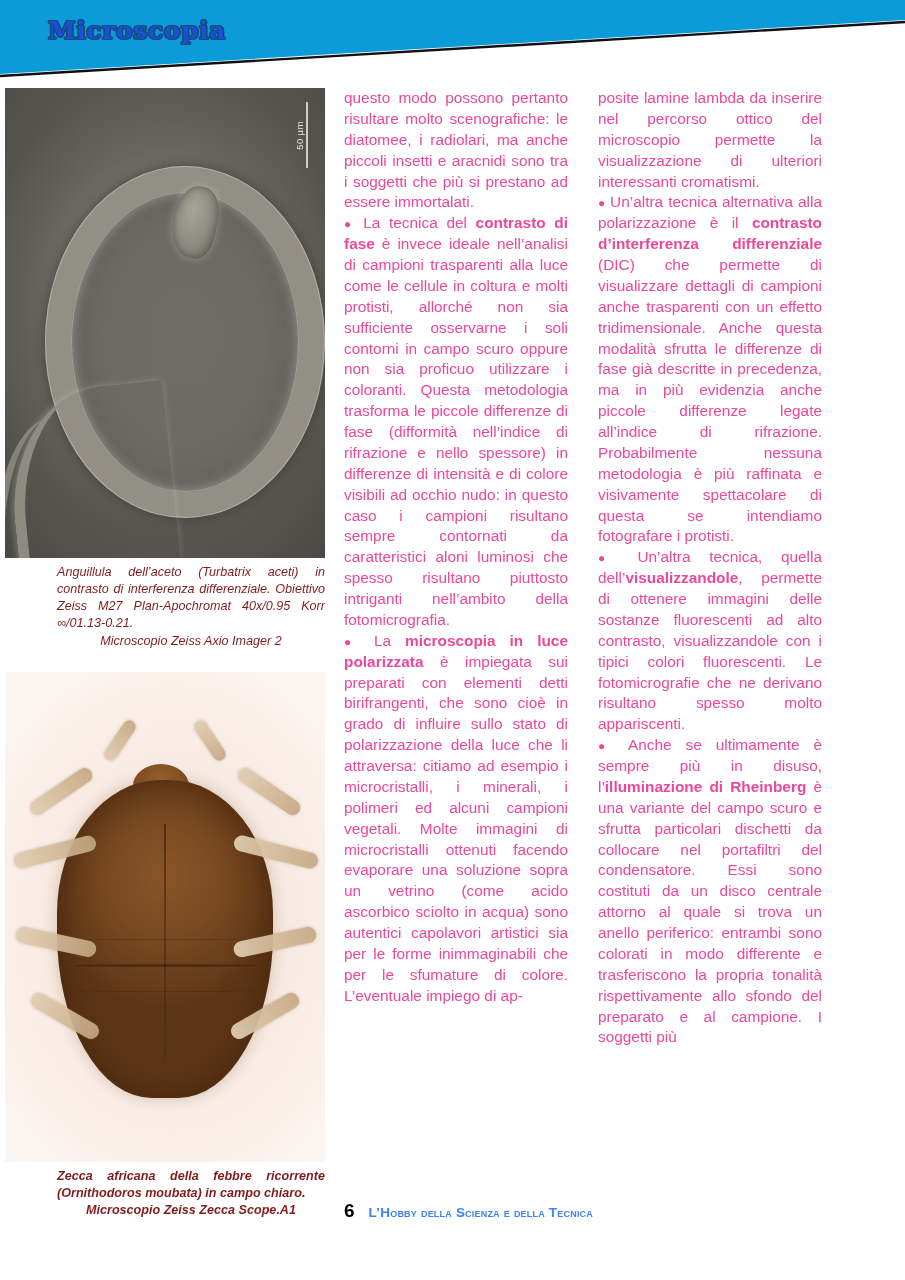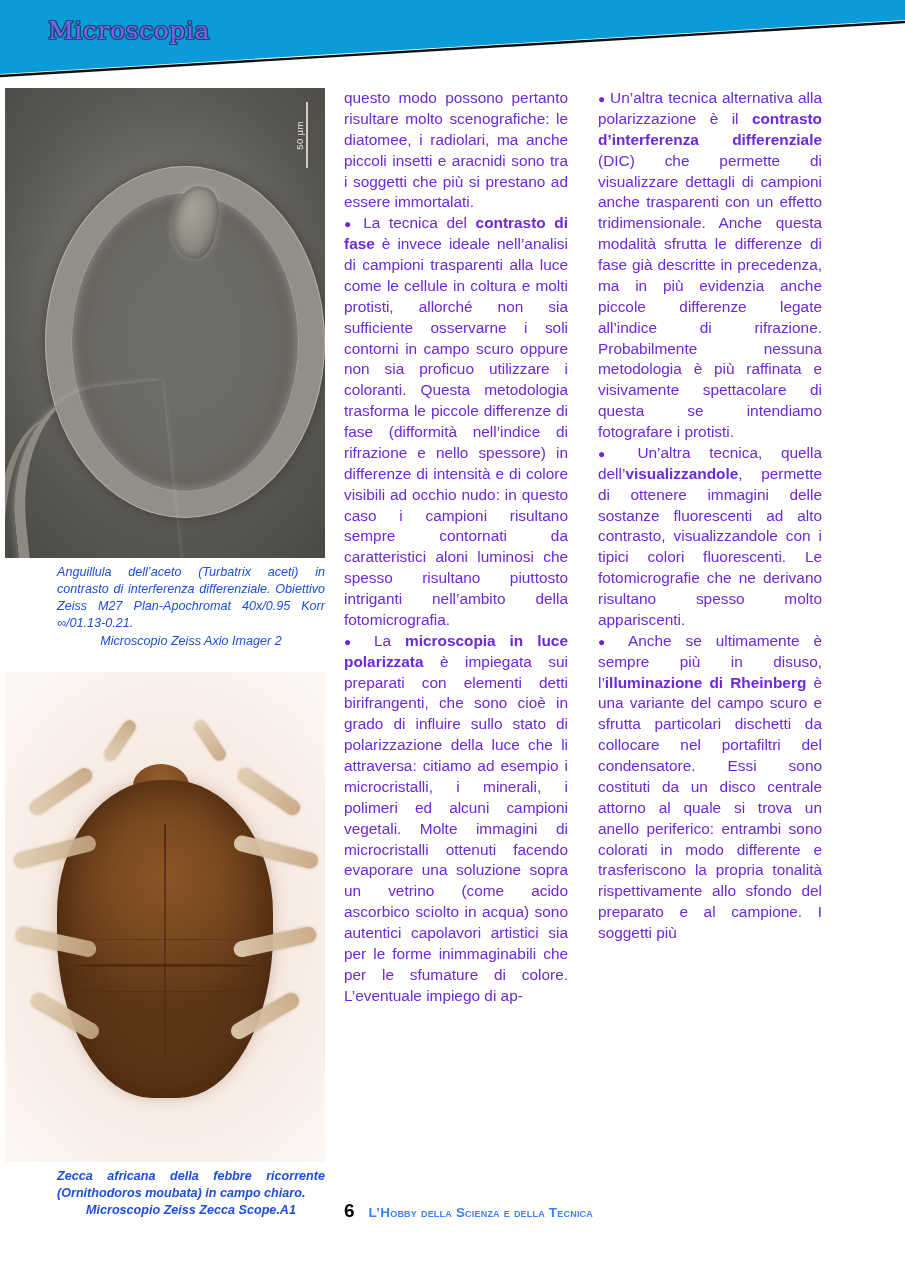--- a/index.html
+++ b/index.html
@@ -25,22 +25,22 @@
   }
   .header-band svg {
     display: block;
   }
   .header-title {
     position: absolute;
     left: 48px;
     top: 16px;
     font-family: "DejaVu Serif", "Liberation Serif", serif;
     font-size: 25px;
-    font-weight: normal;
-    color: #8b5cf6;
+    font-weight: bold;
+    color: #1d4ed8;
     letter-spacing: 0.6px;
     text-shadow:
        1.4px 0 0 #0f4f73,
       -1.4px 0 0 #0f4f73,
        0 1.4px 0 #0f4f73,
        0 -1.4px 0 #0f4f73,
        1px 1px 0 #0f4f73,
       -1px 1px 0 #0f4f73,
        1px -1px 0 #0f4f73,
       -1px -1px 0 #0f4f73;
@@ -205,33 +205,33 @@
   .palp-l { left: 92px; top: 62px; width: 46px; height: 13px; transform: rotate(-56deg); }
   .palp-r { right: 92px; top: 62px; width: 46px; height: 13px; transform: rotate(56deg); }
 
   .caption {
     margin: 6px 0 0 52px;
     width: 268px;
     font-family: "Liberation Sans", sans-serif;
     font-style: italic;
     font-size: 12.6px;
     line-height: 1.36;
-    color: #1d4ed8;
+    color: #7f1d1d;
     text-align: justify;
   }
   .caption .nojust { text-align: center; }
 
   
   .col {
     position: absolute;
     top: 88px;
     width: 222px;
     font-size: 15.4px;
     line-height: 1.355;
-    color: #6d28d9;
+    color: #ec4899;
     text-align: justify;
     text-justify: inter-word;
     font-family: "Liberation Sans", sans-serif;
   }
   .col-mid  { left: 344px; width: 224px; }
   .col-right{ left: 598px; width: 224px; }
   .col p { margin: 0; }
   .col p.bullet::before { content: "\25CF\00a0"; font-size: 12px; }
   .col b { font-weight: bold; }
 
@@ -309,20 +309,21 @@
   </figure>
 
 </div>
 
 <div class="col col-mid">
     <p><span>questo modo possono pertanto risultare molto scenografiche: le diatomee, i radiolari, ma anche piccoli insetti e aracnidi sono tra i soggetti che più si prestano ad essere immortalati.</span></p>
     <p class="bullet"><span>La tecnica del </span><b>contrasto di fase</b><span> è invece ideale nell’analisi di campioni trasparenti alla luce come le cellule in coltura e molti protisti, allorché non sia sufficiente osservarne i soli contorni in campo scuro oppure non sia proficuo utilizzare i coloranti. Questa metodologia trasforma le piccole differenze di fase (difformità nell’indice di rifrazione e nello spessore) in differenze di intensità e di colore visibili ad occhio nudo: in questo caso i campioni risultano sempre contornati da caratteristici aloni luminosi che spesso risultano piuttosto intriganti nell’ambito della fotomicrografia.</span></p>
     <p class="bullet"><span>La </span><b>microscopia in luce polarizzata</b><span> è impiegata sui preparati con elementi detti birifrangenti, che sono cioè in grado di influire sullo stato di polarizzazione della luce che li attraversa: citiamo ad esempio i microcristalli, i minerali, i polimeri ed alcuni campioni vegetali. Molte immagini di microcristalli ottenuti facendo evaporare una soluzione sopra un vetrino (come acido ascorbico sciolto in acqua) sono autentici capolavori artistici sia per le forme inimmaginabili che per le sfumature di colore. L’eventuale impiego di ap-</span></p>
   </div>
 <div class="col col-right">
+    <p><span>posite lamine lambda da inserire nel percorso ottico del microscopio permette la visualizzazione di ulteriori interessanti cromatismi.</span></p>
     <p class="bullet"><span>Un’altra tecnica alternativa alla polarizzazione è il </span><b>contrasto d’interferenza differenziale</b><span> (DIC) che permette di visualizzare dettagli di campioni anche trasparenti con un effetto tridimensionale. Anche questa modalità sfrutta le differenze di fase già descritte in precedenza, ma in più evidenzia anche piccole differenze legate all’indice di rifrazione. Probabilmente nessuna metodologia è più raffinata e visivamente spettacolare di questa se intendiamo fotografare i protisti.</span></p>
     <p class="bullet"><span>Un’altra tecnica, quella dell’</span><b>visualizzandole</b><span>, permette di ottenere immagini delle sostanze fluorescenti ad alto contrasto, visualizzandole con i tipici colori fluorescenti. Le fotomicrografie che ne derivano risultano spesso molto appariscenti.</span></p>
     <p class="bullet"><span>Anche se ultimamente è sempre più in disuso, l’</span><b>illuminazione di Rheinberg</b><span> è una variante del campo scuro e sfrutta particolari dischetti da collocare nel portafiltri del condensatore. Essi sono costituti da un disco centrale attorno al quale si trova un anello periferico: entrambi sono colorati in modo differente e trasferiscono la propria tonalità rispettivamente allo sfondo del preparato e al campione. I soggetti più</span></p>
   </div>
 
 <div class="footer">
   <span class="page-number">6</span>
   <span class="magazine-title">L’Hobby della Scienza e della Tecnica</span>
 </div>
 

